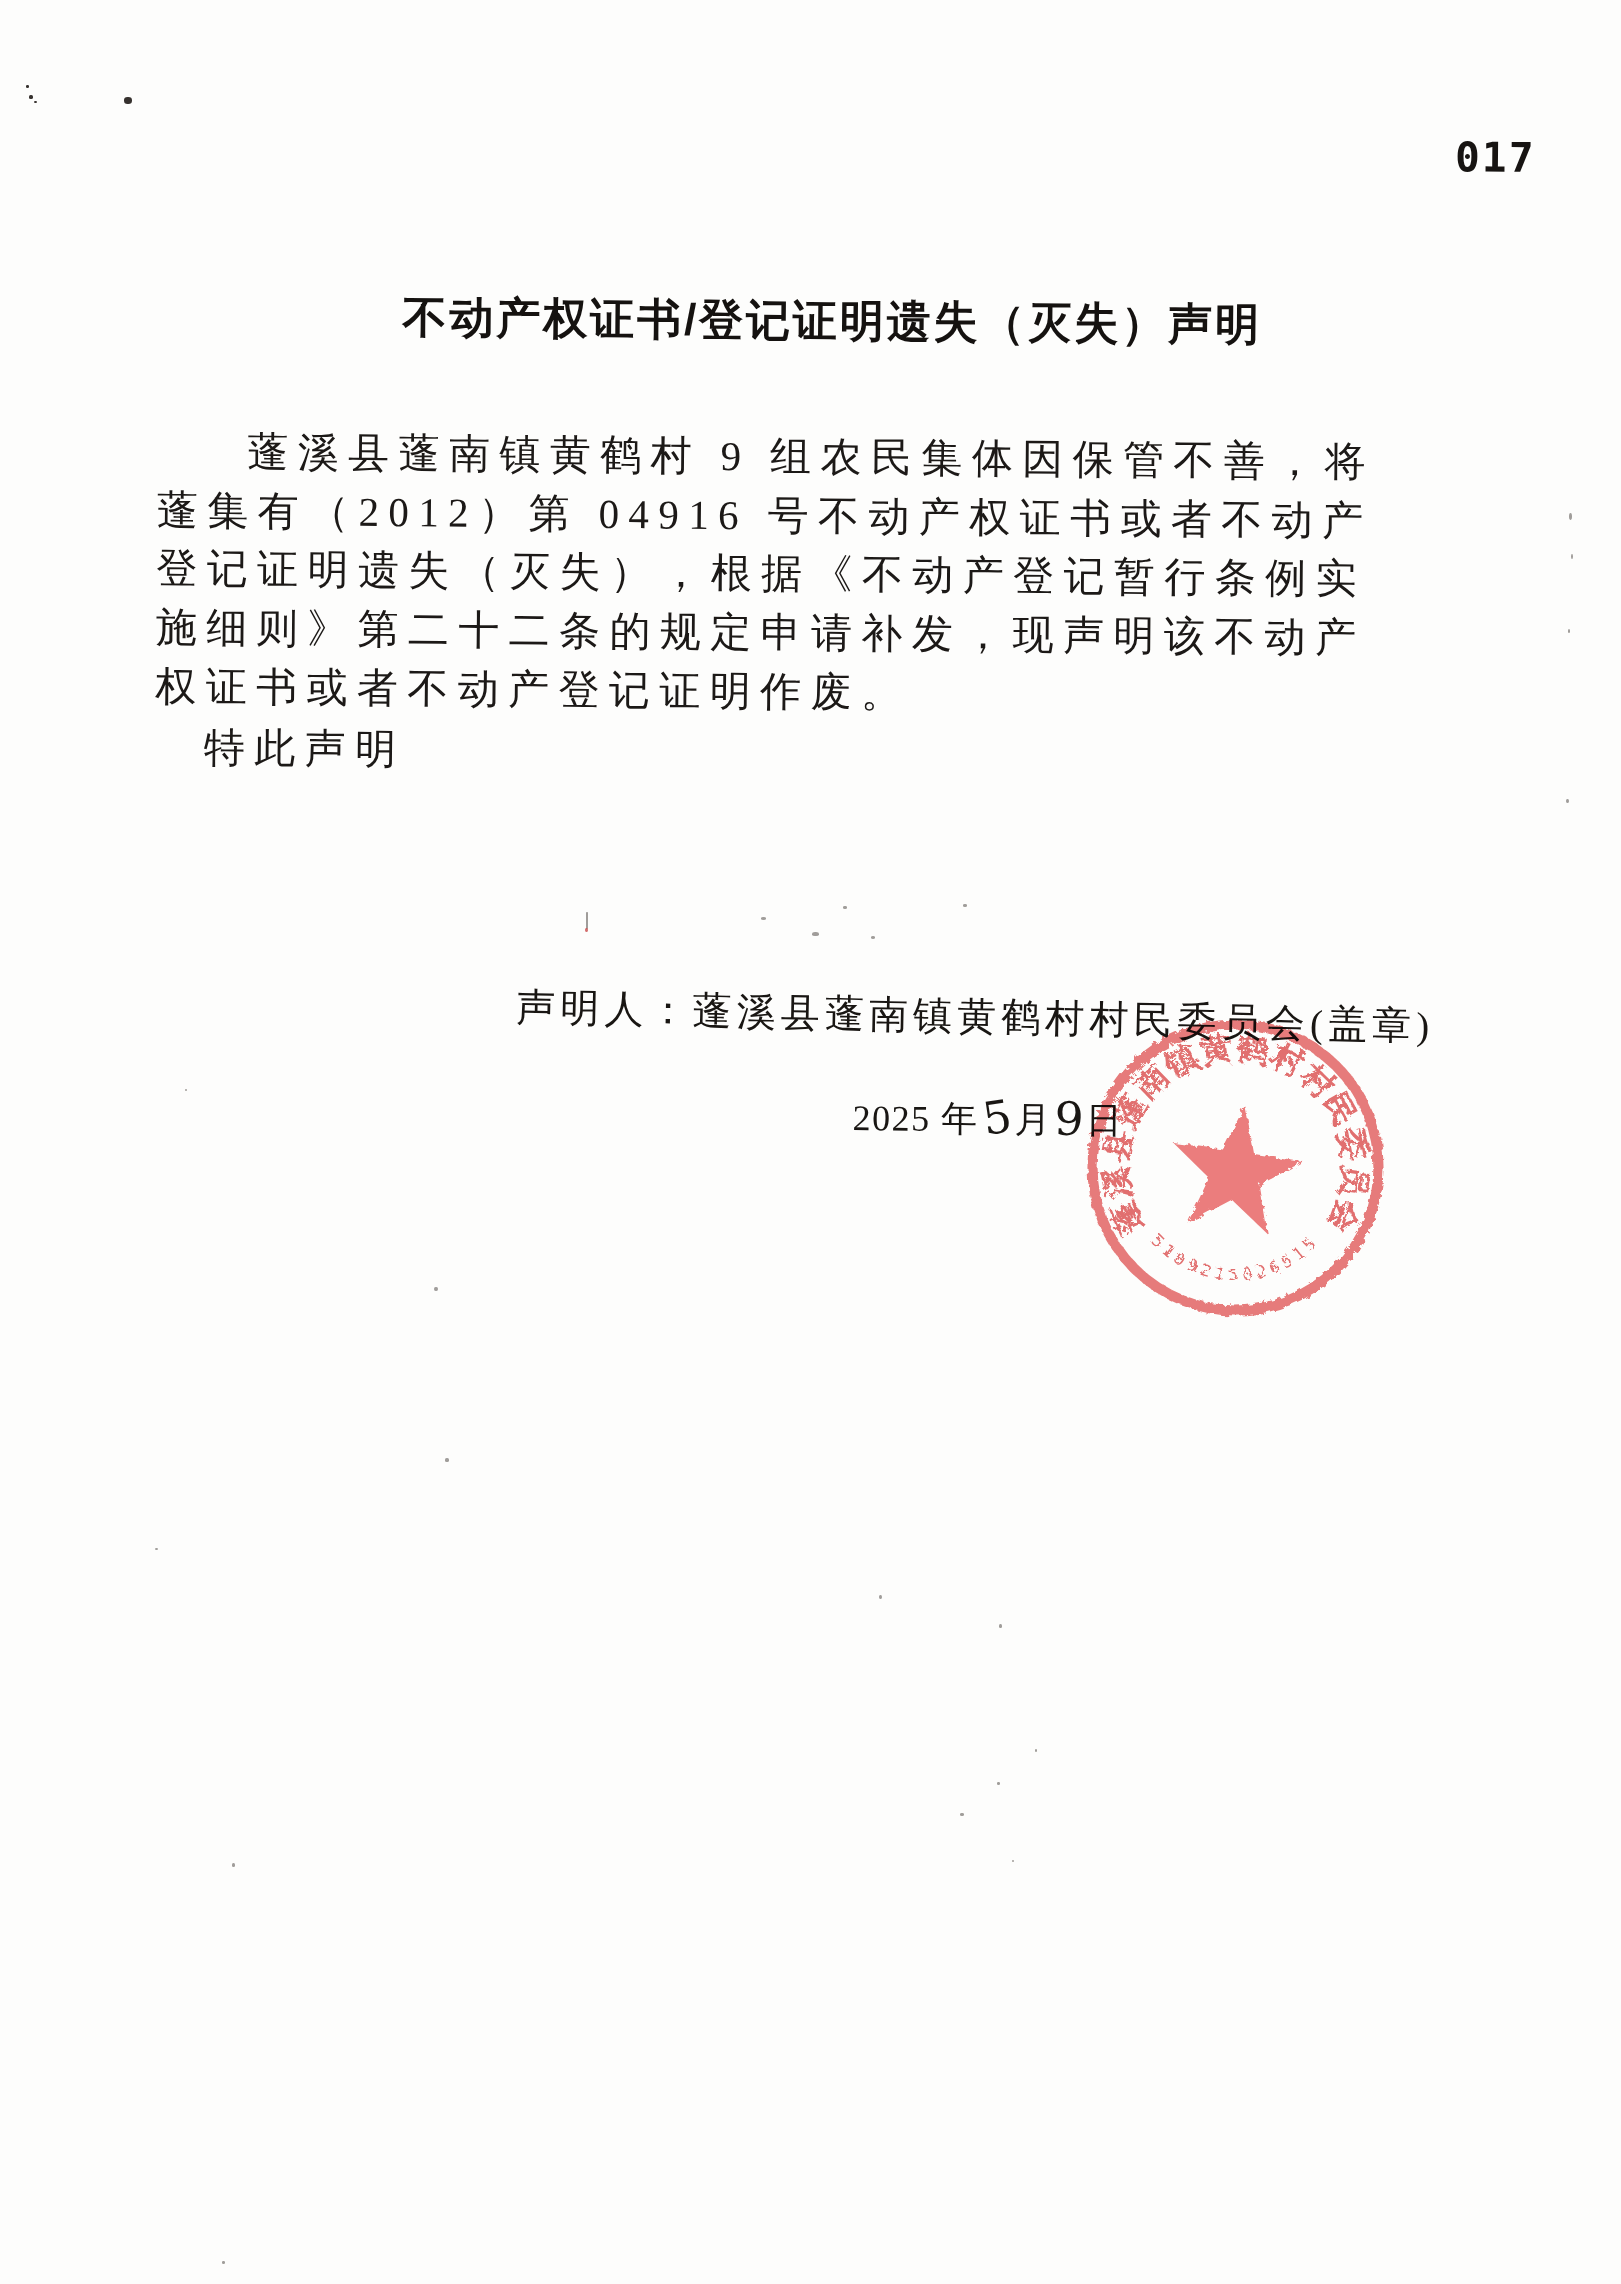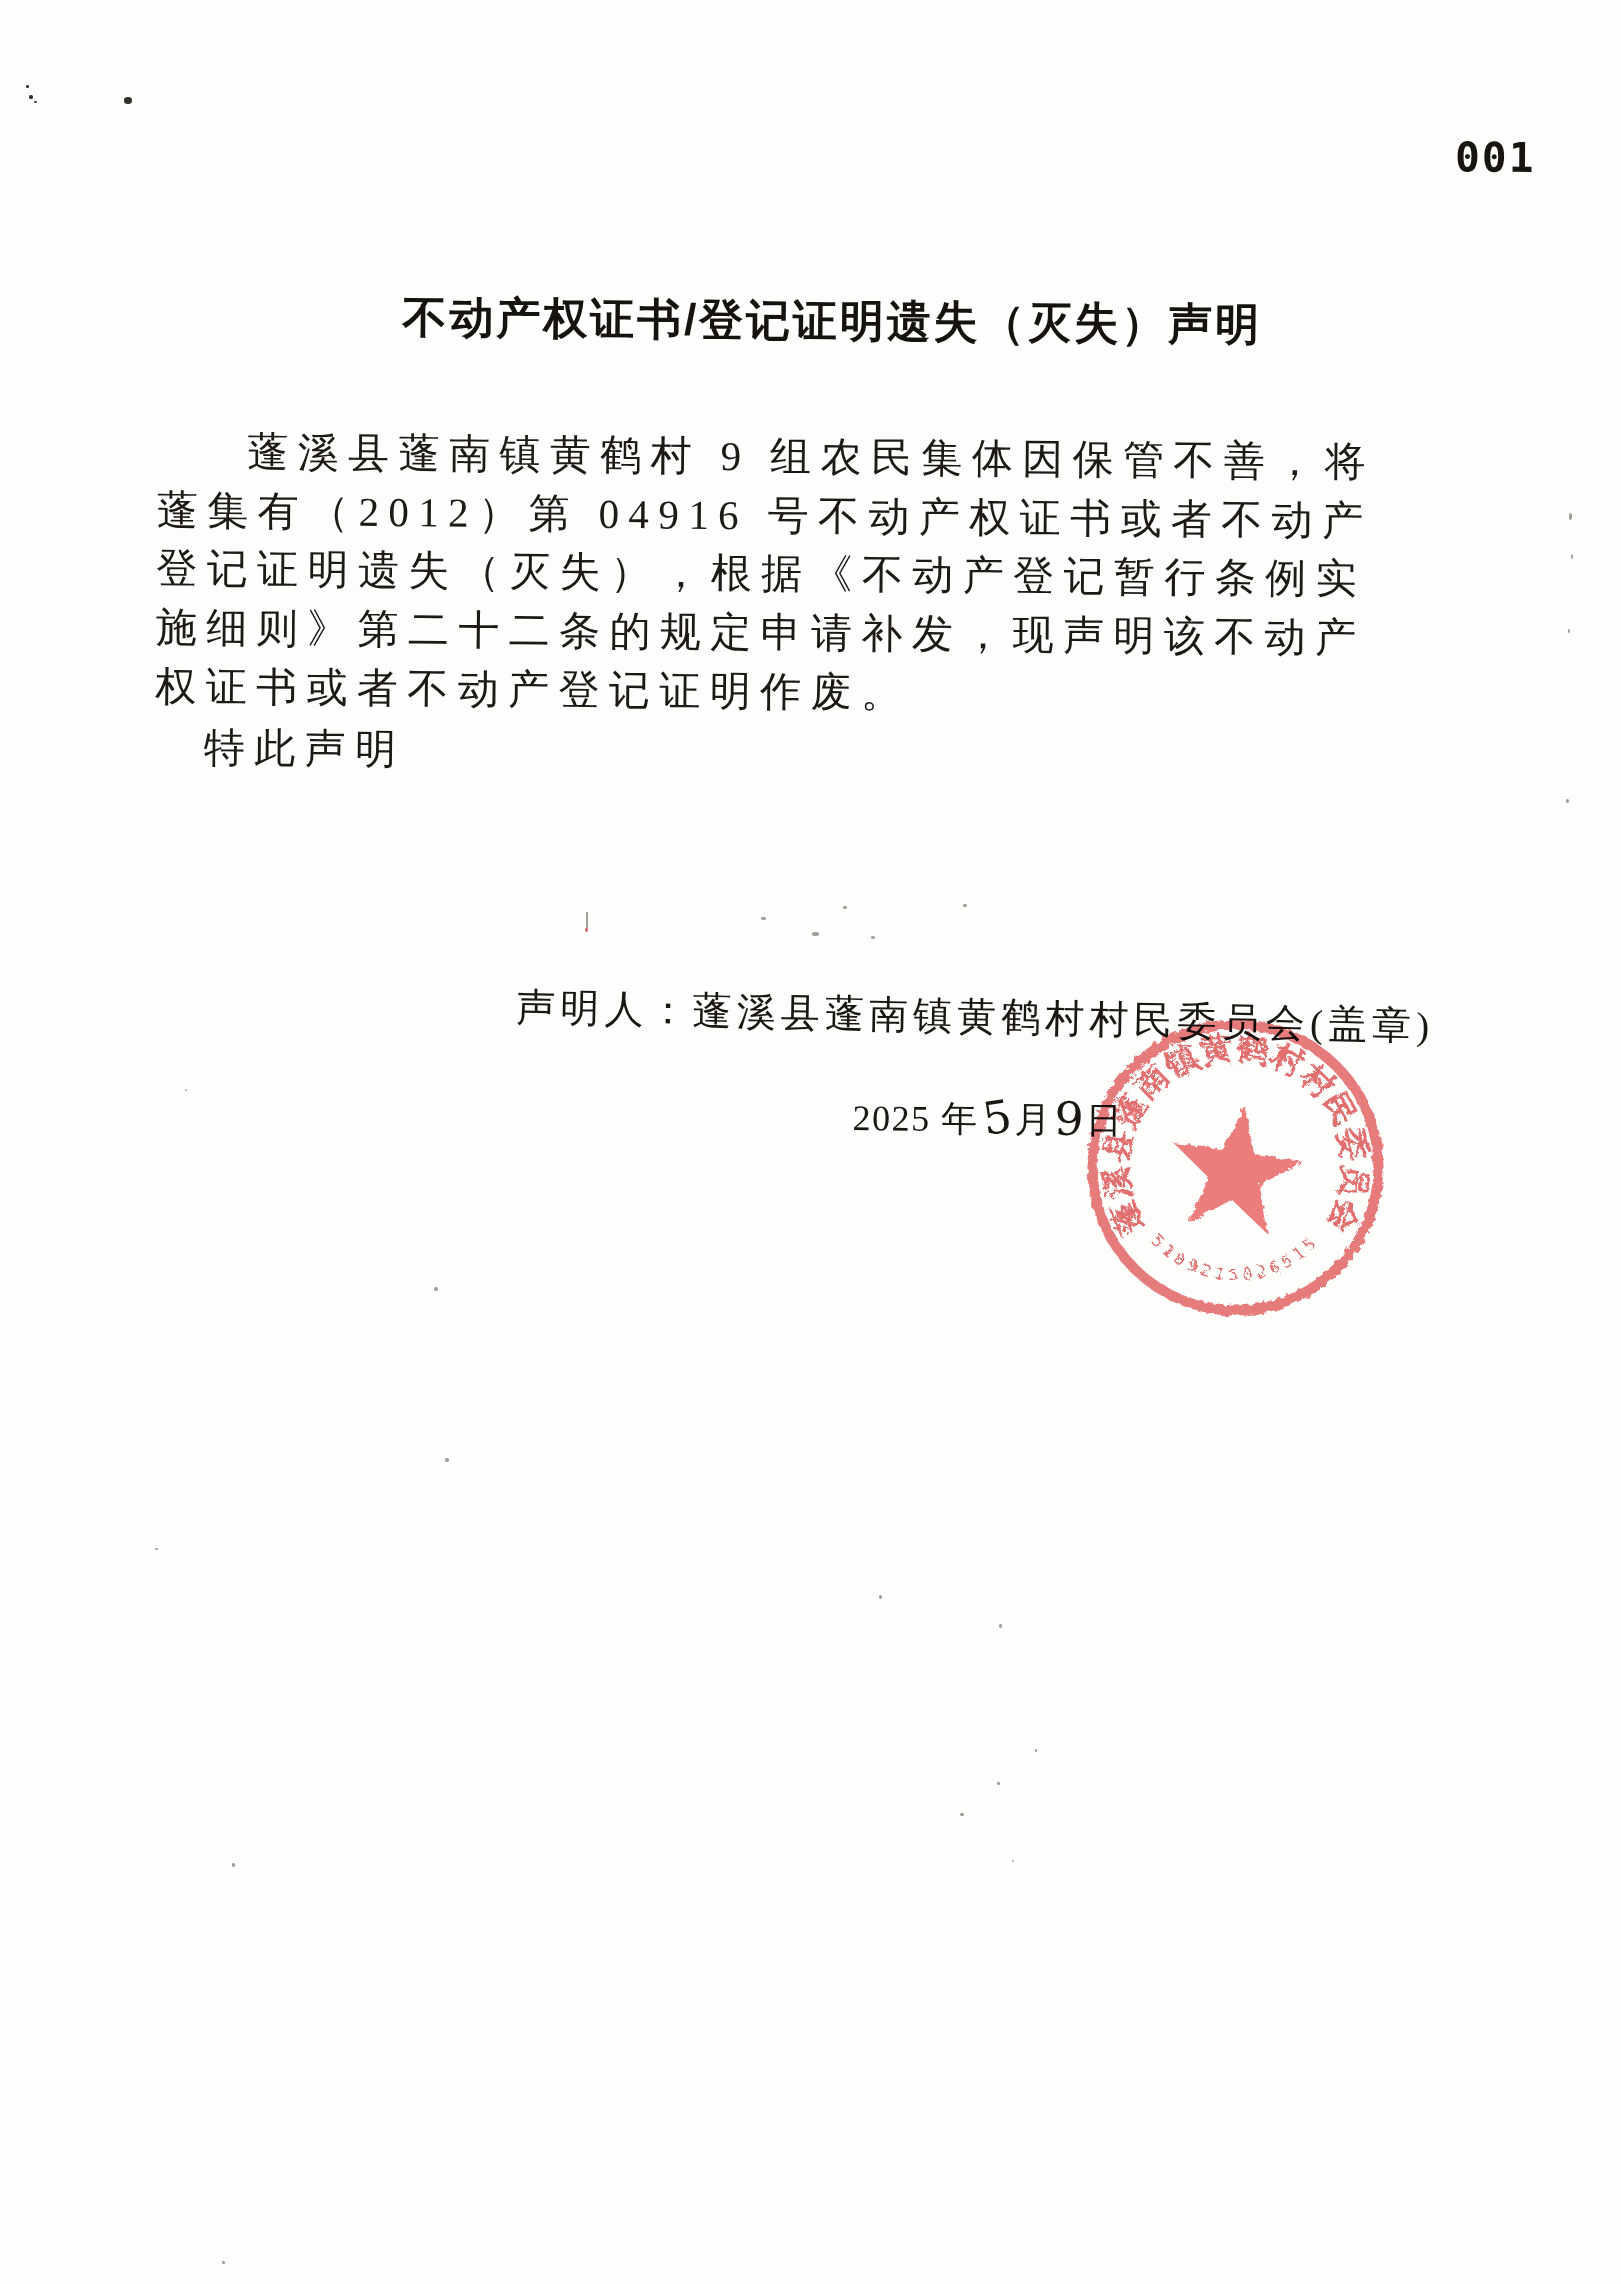--- a/index.html
+++ b/index.html
@@ -59,21 +59,21 @@
   .speck.dark{background:#2b2623;opacity:0.95;}
   .speck.red{background:#c84848;opacity:0.8;}
 </style>
 </head>
 <body>
 
 <div class="page">
 
   <div class="skew">
 
-    <div class="page-number">001</div>
+    <div class="page-number">017</div>
 
     <div class="doc-title">不动产权证书/登记证明遗失（灭失）声明</div>
 
     <div class="body-line line-0">蓬溪县蓬南镇黄鹤村 9 组农民集体因保管不善，将</div>
     <div class="body-line line-1">蓬集有（2012）第 04916 号不动产权证书或者不动产</div>
     <div class="body-line line-2">登记证明遗失（灭失），根据《不动产登记暂行条例实</div>
     <div class="body-line line-3">施细则》第二十二条的规定申请补发，现声明该不动产</div>
     <div class="body-line line-4">权证书或者不动产登记证明作废。</div>
     <div class="body-line line-5">特此声明</div>
 

